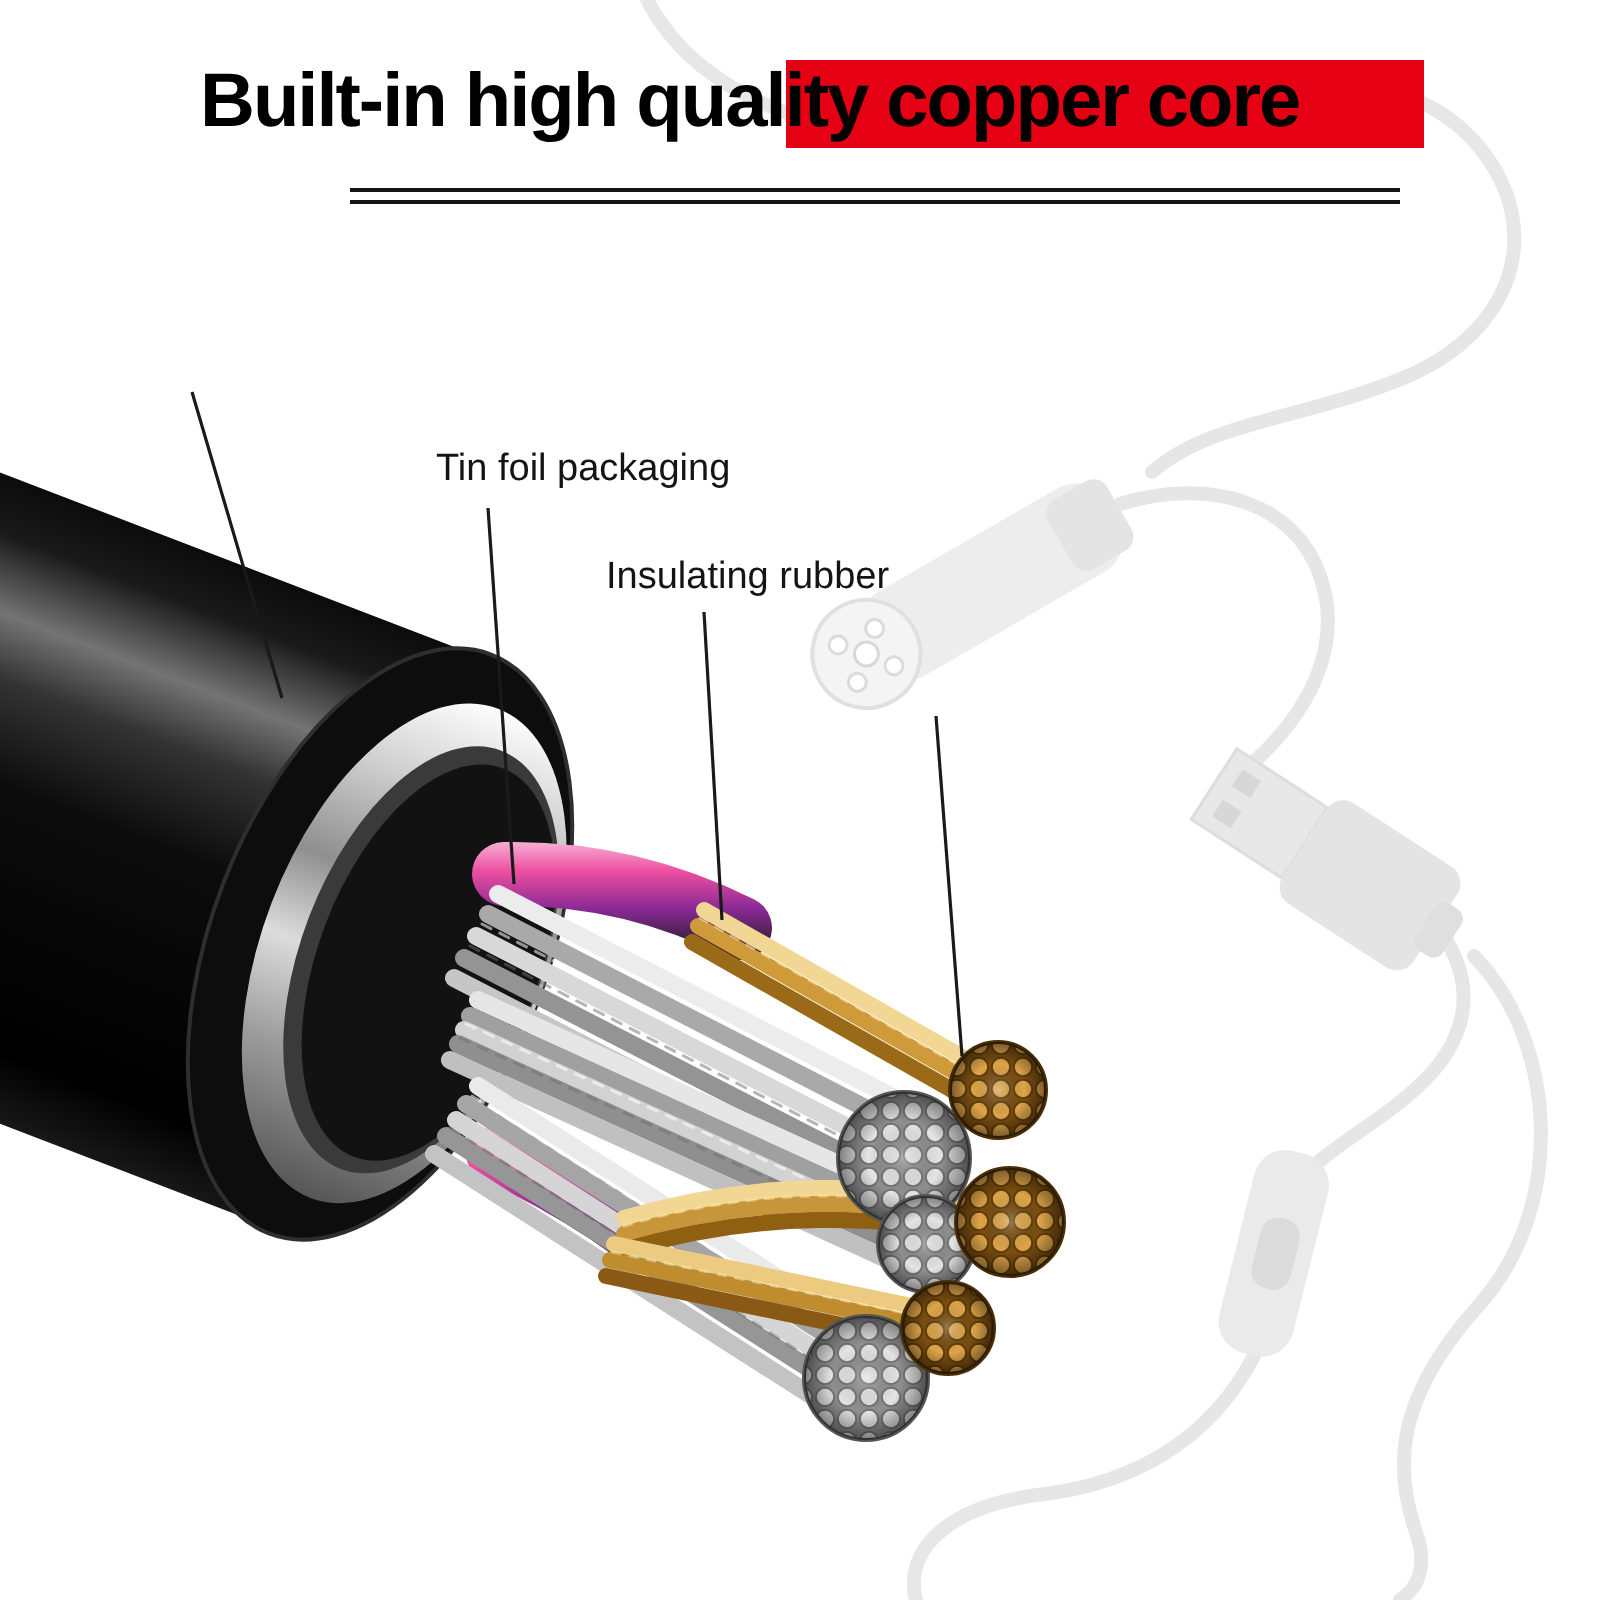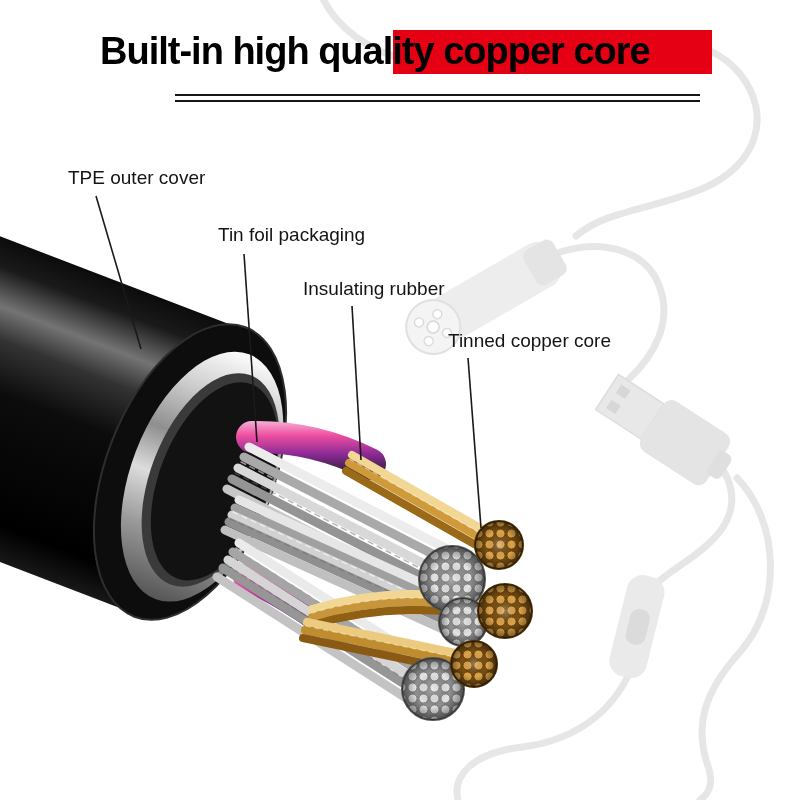--- a/index.html
+++ b/index.html
@@ -178,18 +178,16 @@
     </g>
   </svg>
 
   <div class="title-band">
     <div class="title-red"></div>
     <h1 class="title-text">Built-in high quality copper core</h1>
   </div>
   <div class="rule rule1"></div>
   <div class="rule rule2"></div>
 
-  <div class="callout" style="left:68px;top:167px">TPE outer cover</div>
   <div class="callout" style="left:303px;top:278px">Insulating rubber</div>
   <div class="callout" style="left:218px;top:224px">Tin foil packaging</div>
-  <div class="callout" style="left:448px;top:330px">Tinned copper core</div>
 
 </div>
 
 </body></html>

